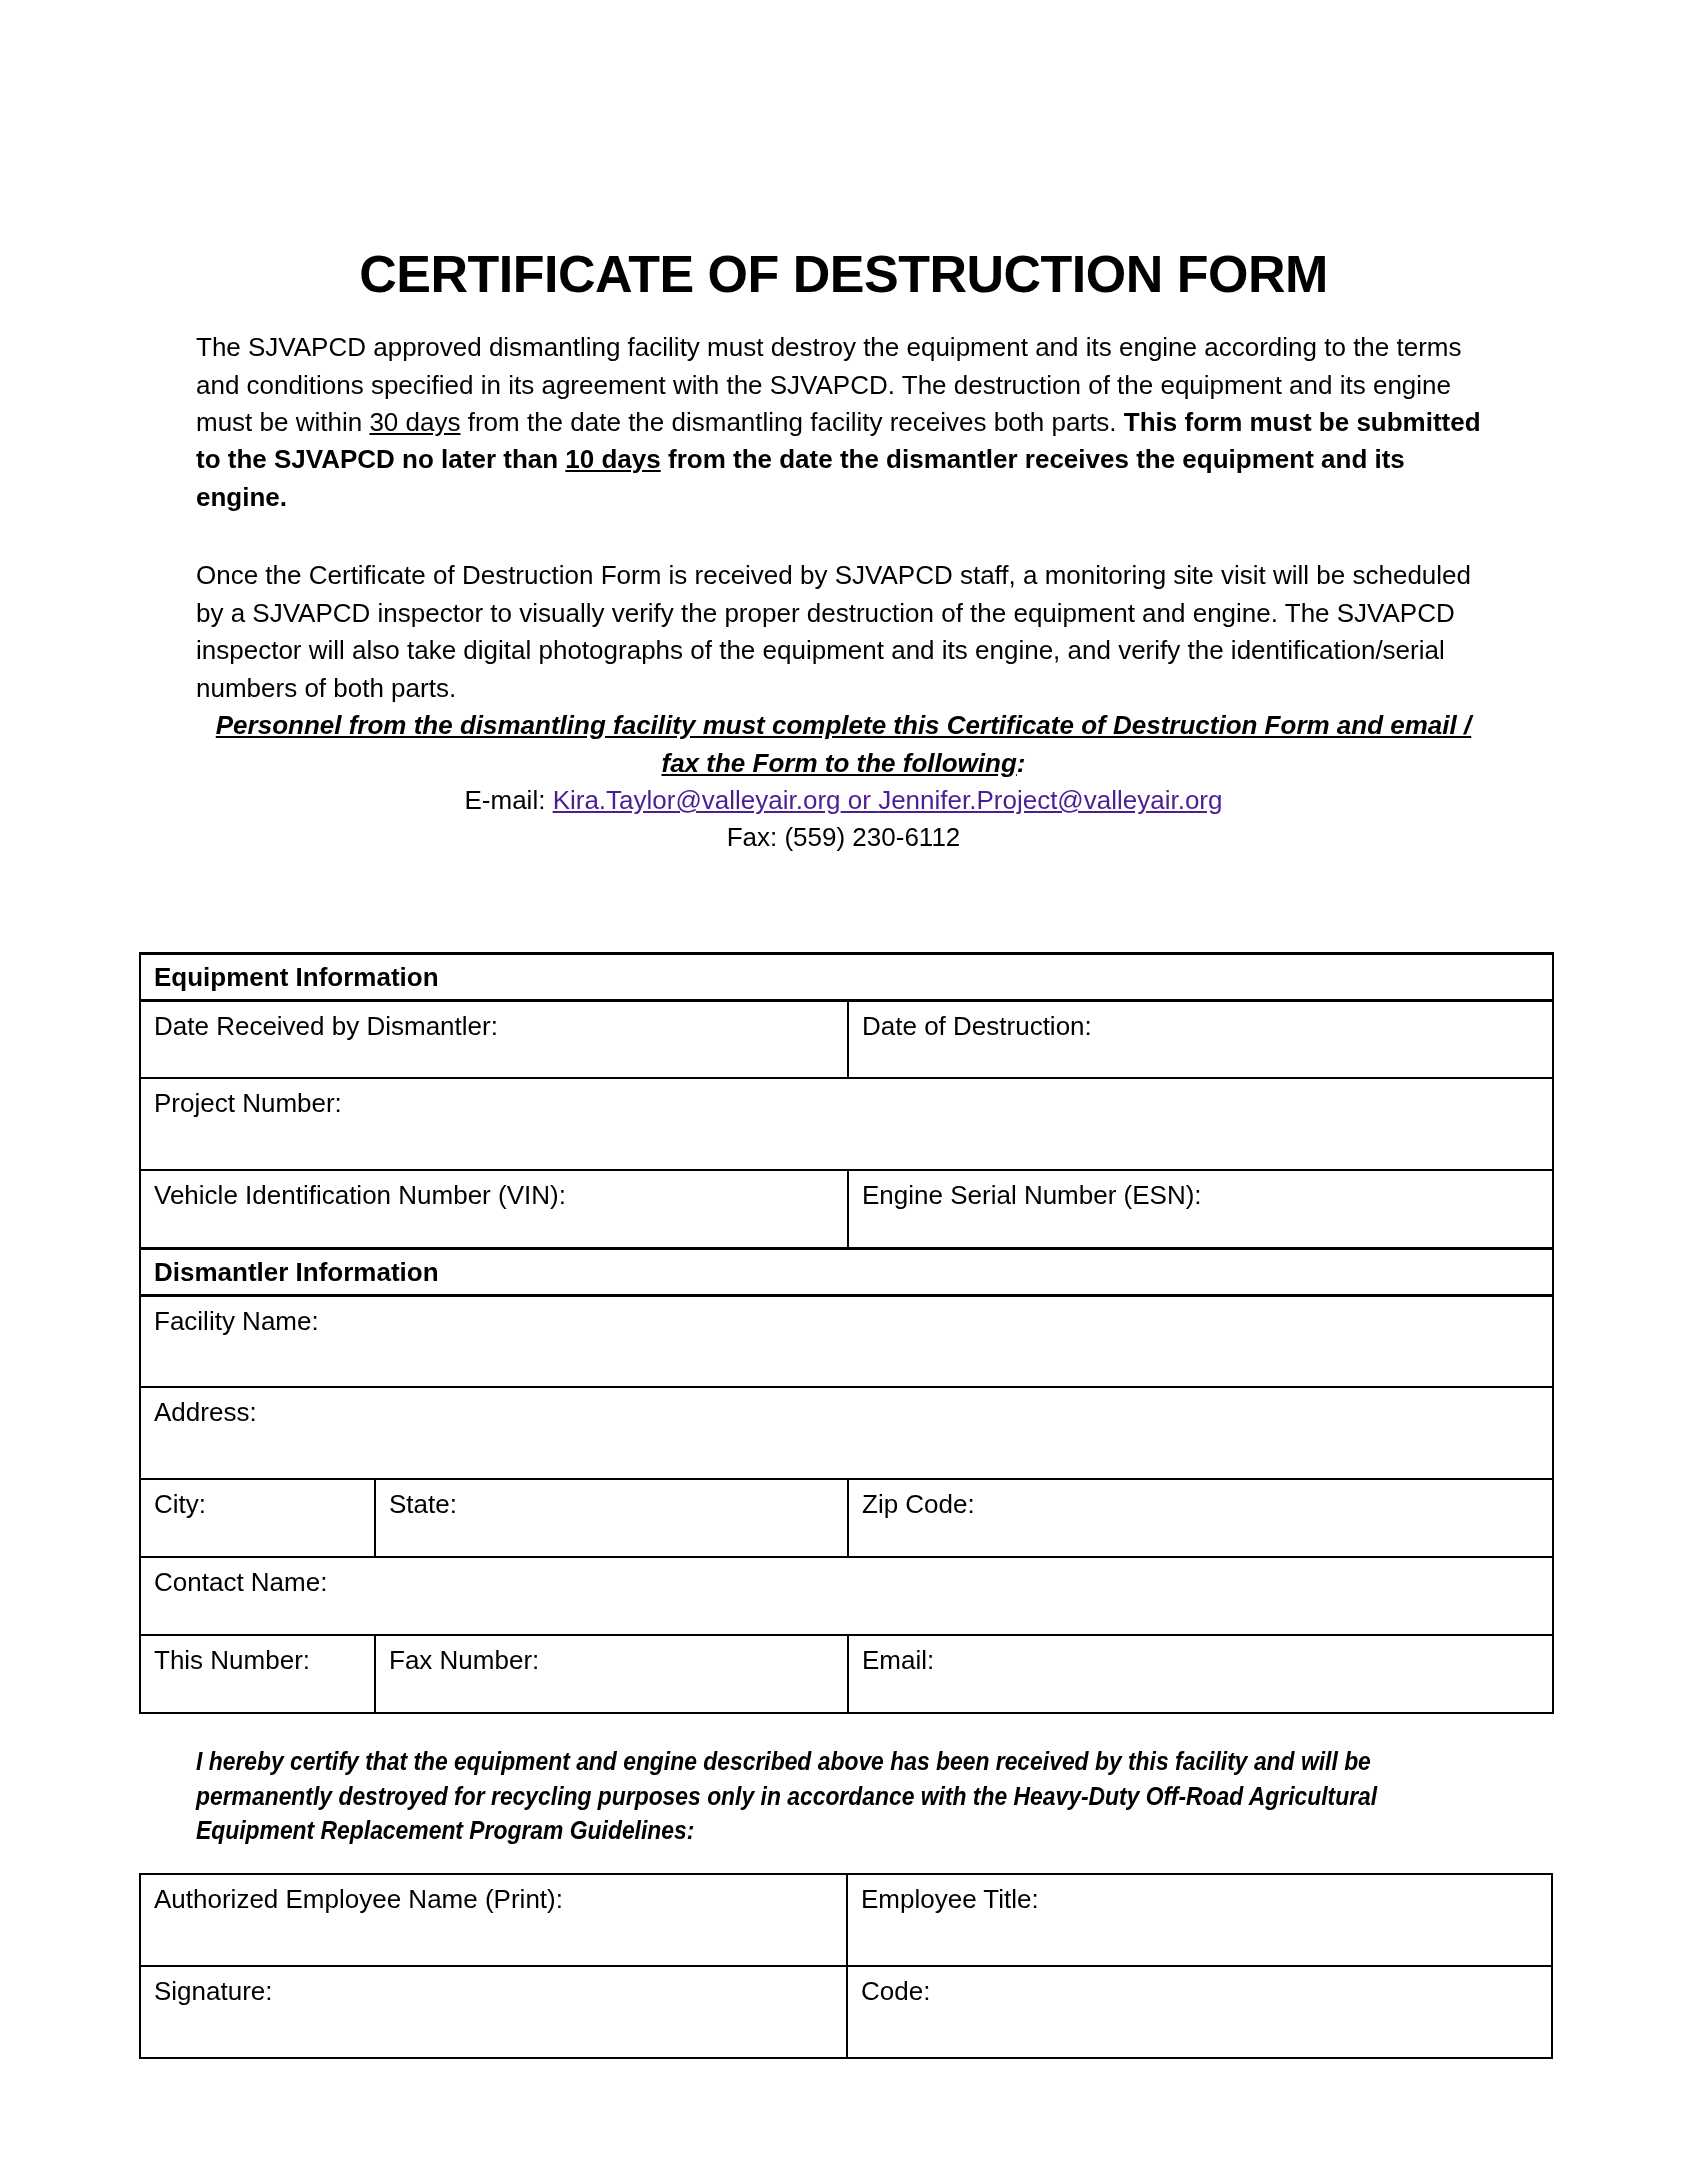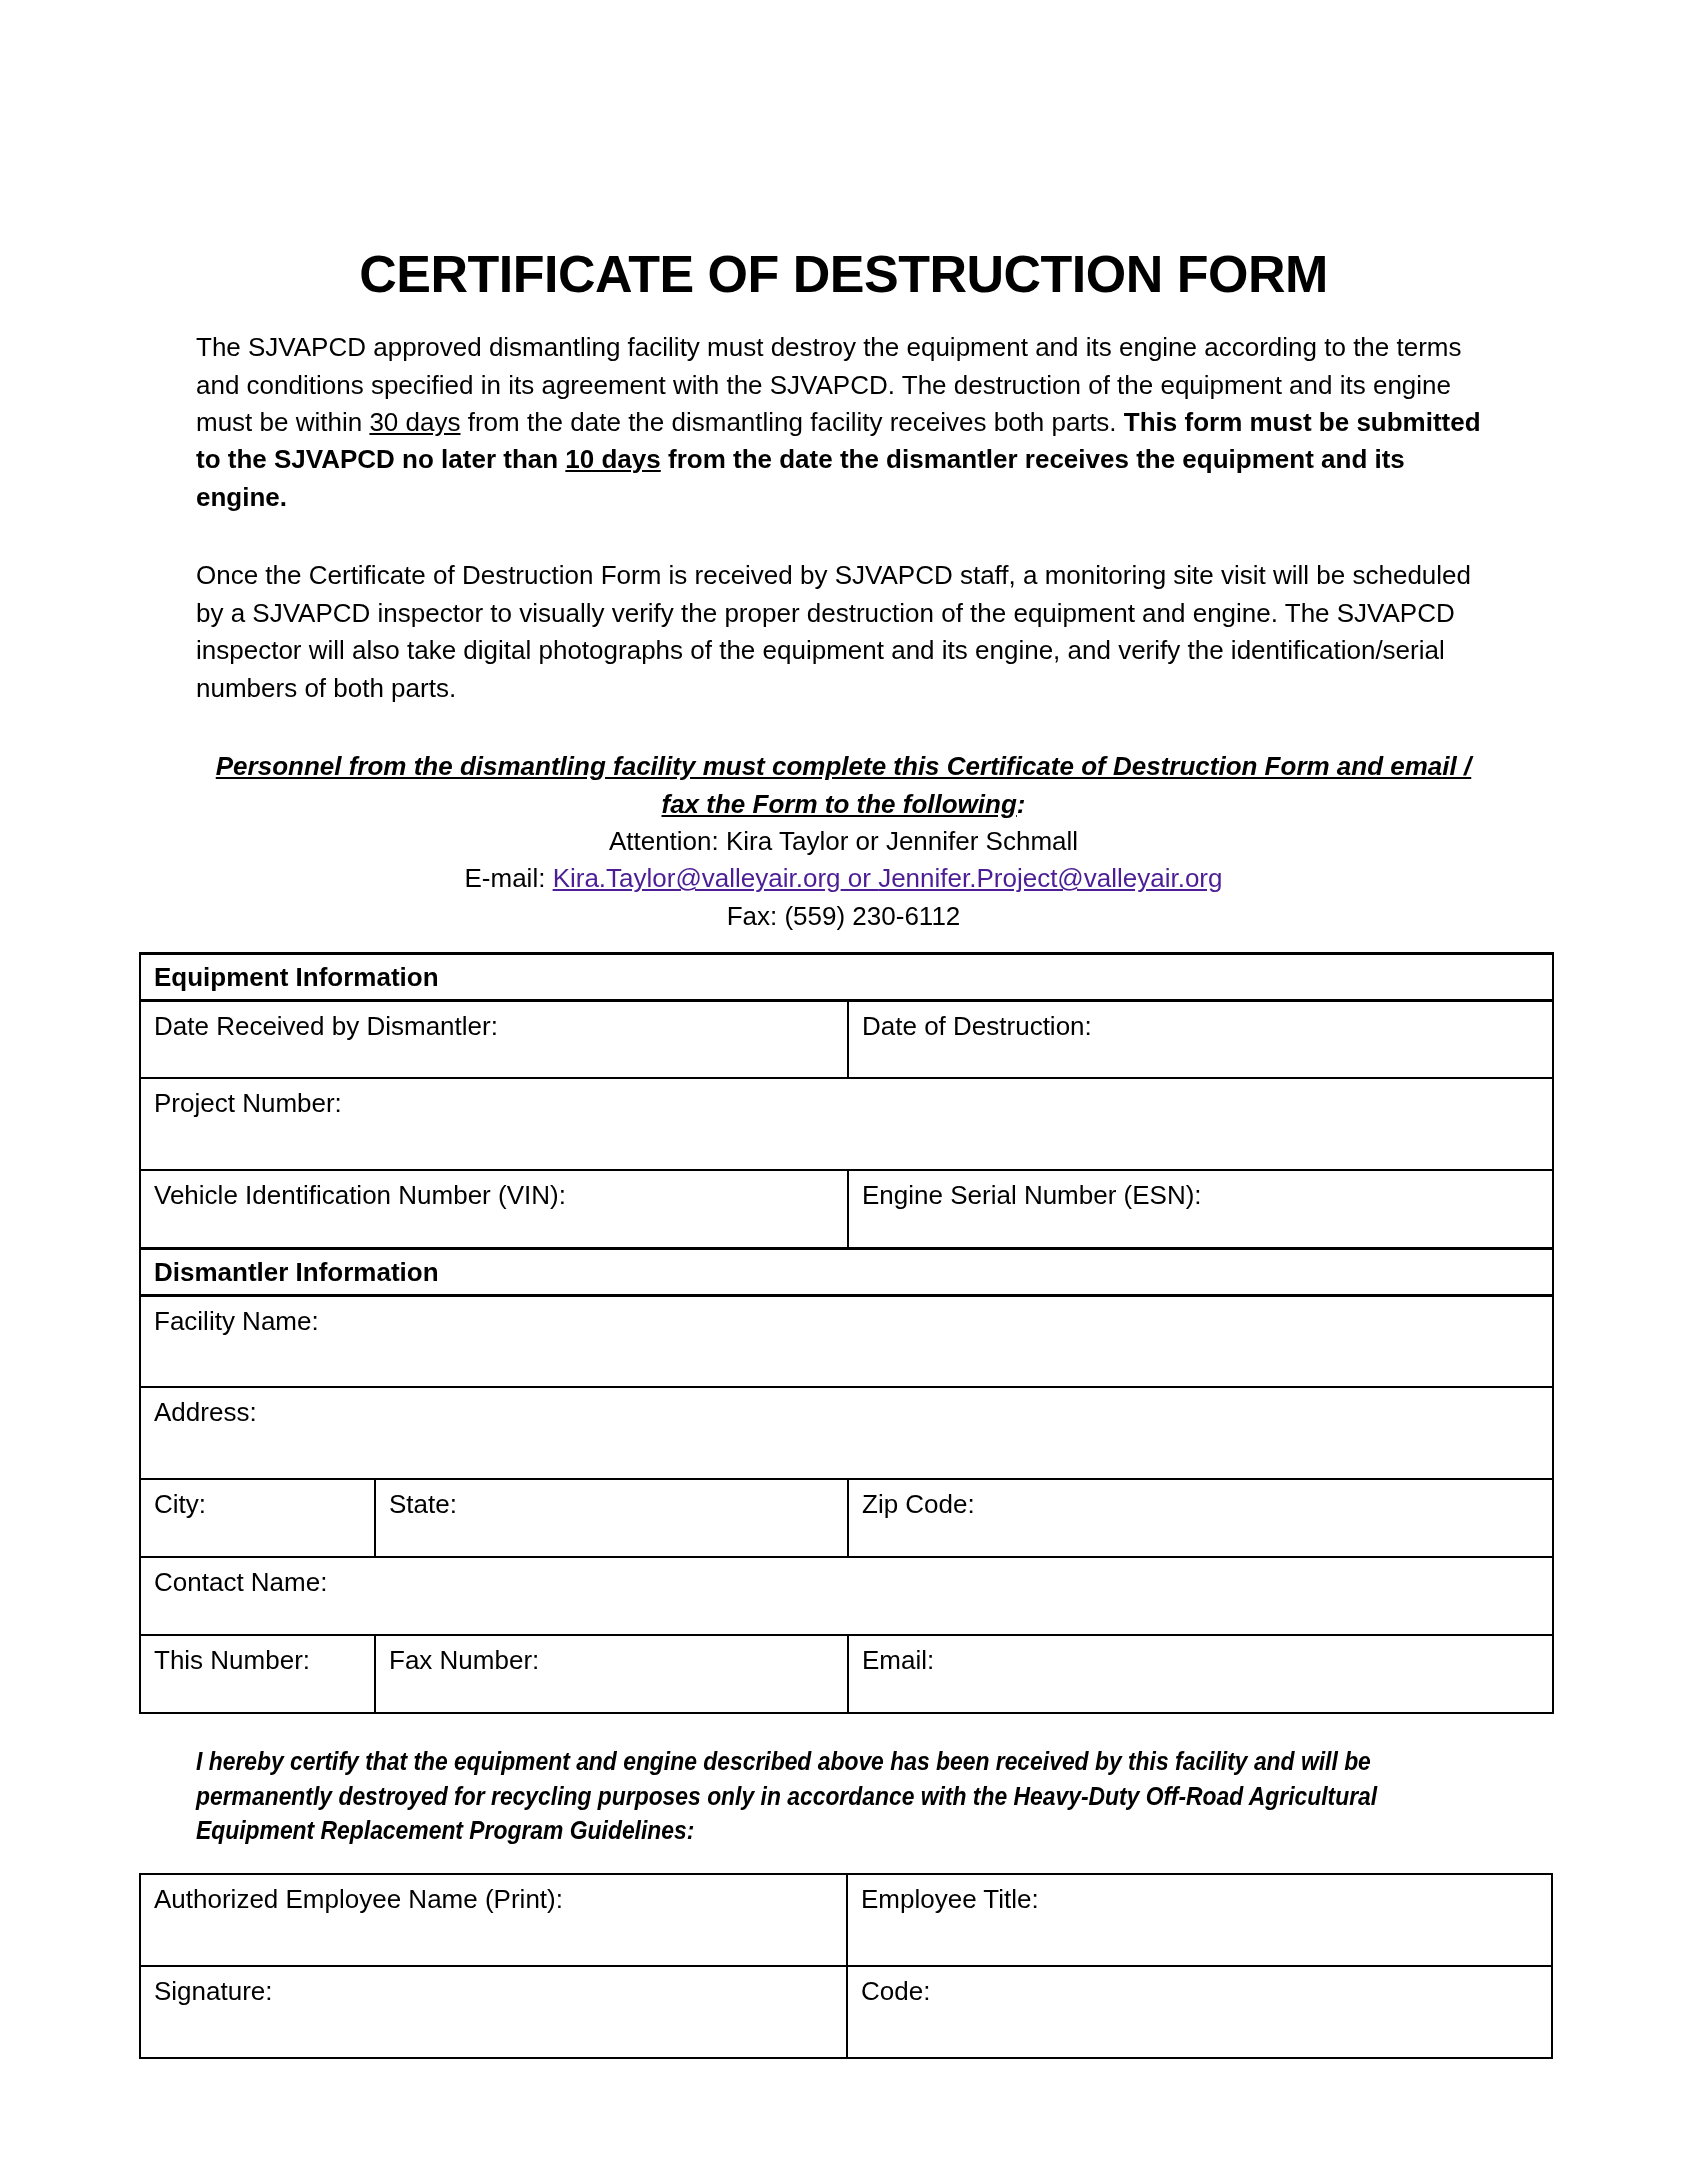--- a/index.html
+++ b/index.html
@@ -47,21 +47,20 @@
     text-align: left;
     margin: 0;
   }
   .para.first { margin-top: 27px; }
   .para.second { margin-top: 41px; }
   .b { font-weight: bold; }
   .u { text-decoration: underline; }
 
   
   .center-block {
-    margin-top: 41px;
     text-align: center;
     font-size: 26px;
     line-height: 1.44;
   }
   .lead-line {
     font-weight: bold;
     font-style: italic;
     font-size: 26px;
     line-height: 1.44;
   }
@@ -137,21 +136,20 @@
   <div class="content">
 
     <h1 class="doc-title">CERTIFICATE OF DESTRUCTION FORM</h1>
 
     <p class="para first"><span>The SJVAPCD approved dismantling facility must destroy the equipment and its engine according to the terms and conditions specified in its agreement with the SJVAPCD. The destruction of the equipment and its engine must be within </span><span class="u">30 days</span><span> from the date the dismantling facility receives both parts. </span><span class="b">This form must be submitted to the SJVAPCD no later than </span><span class="b u">10 days</span><span class="b"> from the date the dismantler receives the equipment and its engine.</span></p>
 
     <p class="para second">Once the Certificate of Destruction Form is received by SJVAPCD staff, a monitoring site visit will be scheduled by a SJVAPCD inspector to visually verify the proper destruction of the equipment and engine. The SJVAPCD inspector will also take digital photographs of the equipment and its engine, and verify the identification/serial numbers of both parts.</p>
 
     <div class="center-block">
       <div class="lead-line"><span class="u">Personnel from the dismantling facility must complete this Certificate of Destruction Form and email / fax the Form to the following</span><span>:</span></div>
-      <div class="plain-center">Attention: Kira Taylor or Jennifer Schmall</div>
       <div class="plain-center"><span>E-mail: </span><span class="maillink">Kira.Taylor@valleyair.org</span><span class="maillink"> or </span><span class="maillink">Jennifer.Project@valleyair.org</span></div>
       <div class="plain-center">Fax: (559) 230-6112</div>
     </div>
 
   </div>
 
   <div class="tbl-wrap-equip">
     <table class="form-table">
       <colgroup>
         <col style="width:235px">

